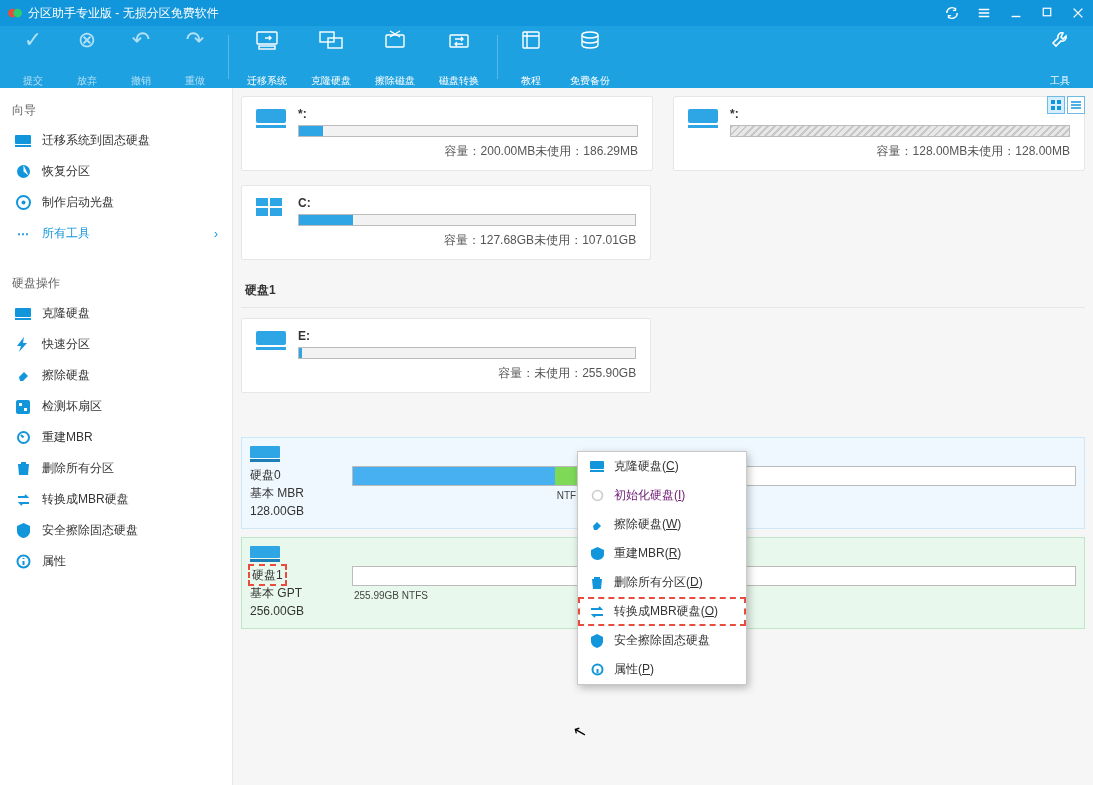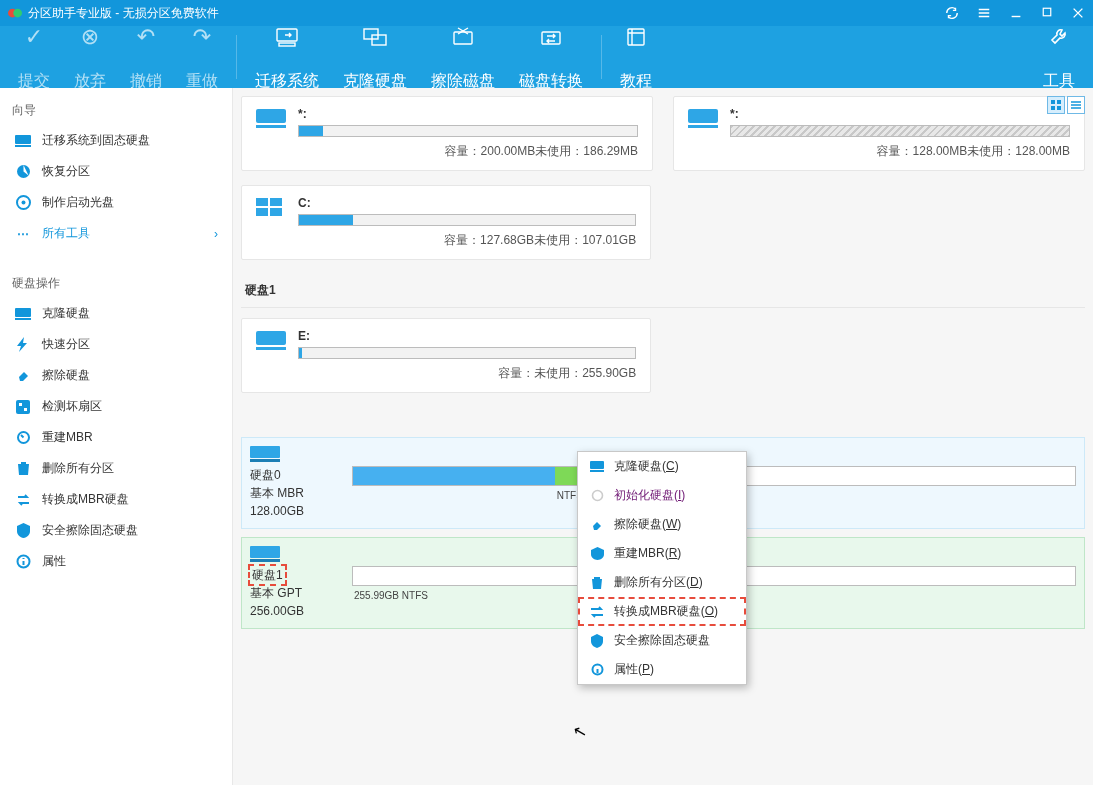--- a/index.html
+++ b/index.html
@@ -7,21 +7,21 @@
 .titlebar{height:26px;background:#1296db;color:#fff;display:flex;align-items:center;padding:0 8px}
 .titlebar-logo{width:14px;height:14px;margin-right:6px;display:flex}
 .titlebar-title{flex:1;font-size:12px}
 .titlebar-controls{display:flex;gap:18px}
 .titlebar-btn{color:#fff;cursor:pointer;font-size:14px}
 .toolbar{height:62px;background:#1ea1e1;display:flex;align-items:center;padding:0 6px}
 .toolbar-group{display:flex}
 .toolbar-btn{display:flex;flex-direction:column;align-items:center;justify-content:center;padding:4px 12px;color:#fff;cursor:pointer;min-width:54px}
 .toolbar-btn.disabled{color:#b3e0f5}
 .toolbar-icon{font-size:22px;height:28px;display:flex;align-items:center;justify-content:center}
-.toolbar-label{font-size:16px;margin-top:20px}
+.toolbar-label{font-size:10px;margin-top:20px}
 .toolbar-sep{width:1px;height:44px;background:rgba(255,255,255,0.25);margin:0 6px}
 .toolbar-spacer{flex:1}
 .content{display:flex;height:697px;background:#f6f6f6}
 .sidebar{width:233px;background:#fff;border-right:1px solid #e8e8e8;padding:8px;overflow:auto}
 .side-header{color:#666;font-size:12px;padding:6px 4px}
 .side-list{}
 .side-item{display:flex;align-items:center;padding:7px 6px;cursor:pointer;color:#333}
 .side-icon{width:18px;height:16px;margin-right:10px;display:flex;align-items:center;justify-content:center}
 .side-item.all-tools{color:#1296db;justify-content:space-between}
 .side-item.all-tools .chev{color:#1296db}
@@ -165,20 +165,29 @@
   <div class="toolbar-group">
     <div class="toolbar-btn">
         <span class="toolbar-icon">
           <svg width="24" height="22" fill="none" stroke="#fff" stroke-width="1.4">
             <rect x="4" y="3" width="16" height="16" rx="1"></rect>
             <path d="M4 7h16M8 3v16"></path>
           </svg>
         </span>
         <span class="toolbar-label">教程</span>
       </div>
+    <div class="toolbar-btn">
+        <span class="toolbar-icon">
+          <svg width="24" height="22" fill="none" stroke="#fff" stroke-width="1.4">
+            <ellipse cx="12" cy="6" rx="8" ry="3"></ellipse>
+            <path d="M4 6v10c0 1.7 3.6 3 8 3s8-1.3 8-3V6M4 11c0 1.7 3.6 3 8 3s8-1.3 8-3"></path>
+          </svg>
+        </span>
+        <span class="toolbar-label">免费备份</span>
+      </div>
   </div>
   <div class="toolbar-spacer"></div>
   <div class="toolbar-btn">
       <span class="toolbar-icon">
         <svg width="22" height="22" fill="none" stroke="#fff" stroke-width="1.6">
           <path d="M14 4a4 4 0 0 0-5 5l-5 5 3 3 5-5a4 4 0 0 0 5-5l-3 3-2-2z"></path>
         </svg>
       </span>
       <span class="toolbar-label">工具</span>
     </div>

